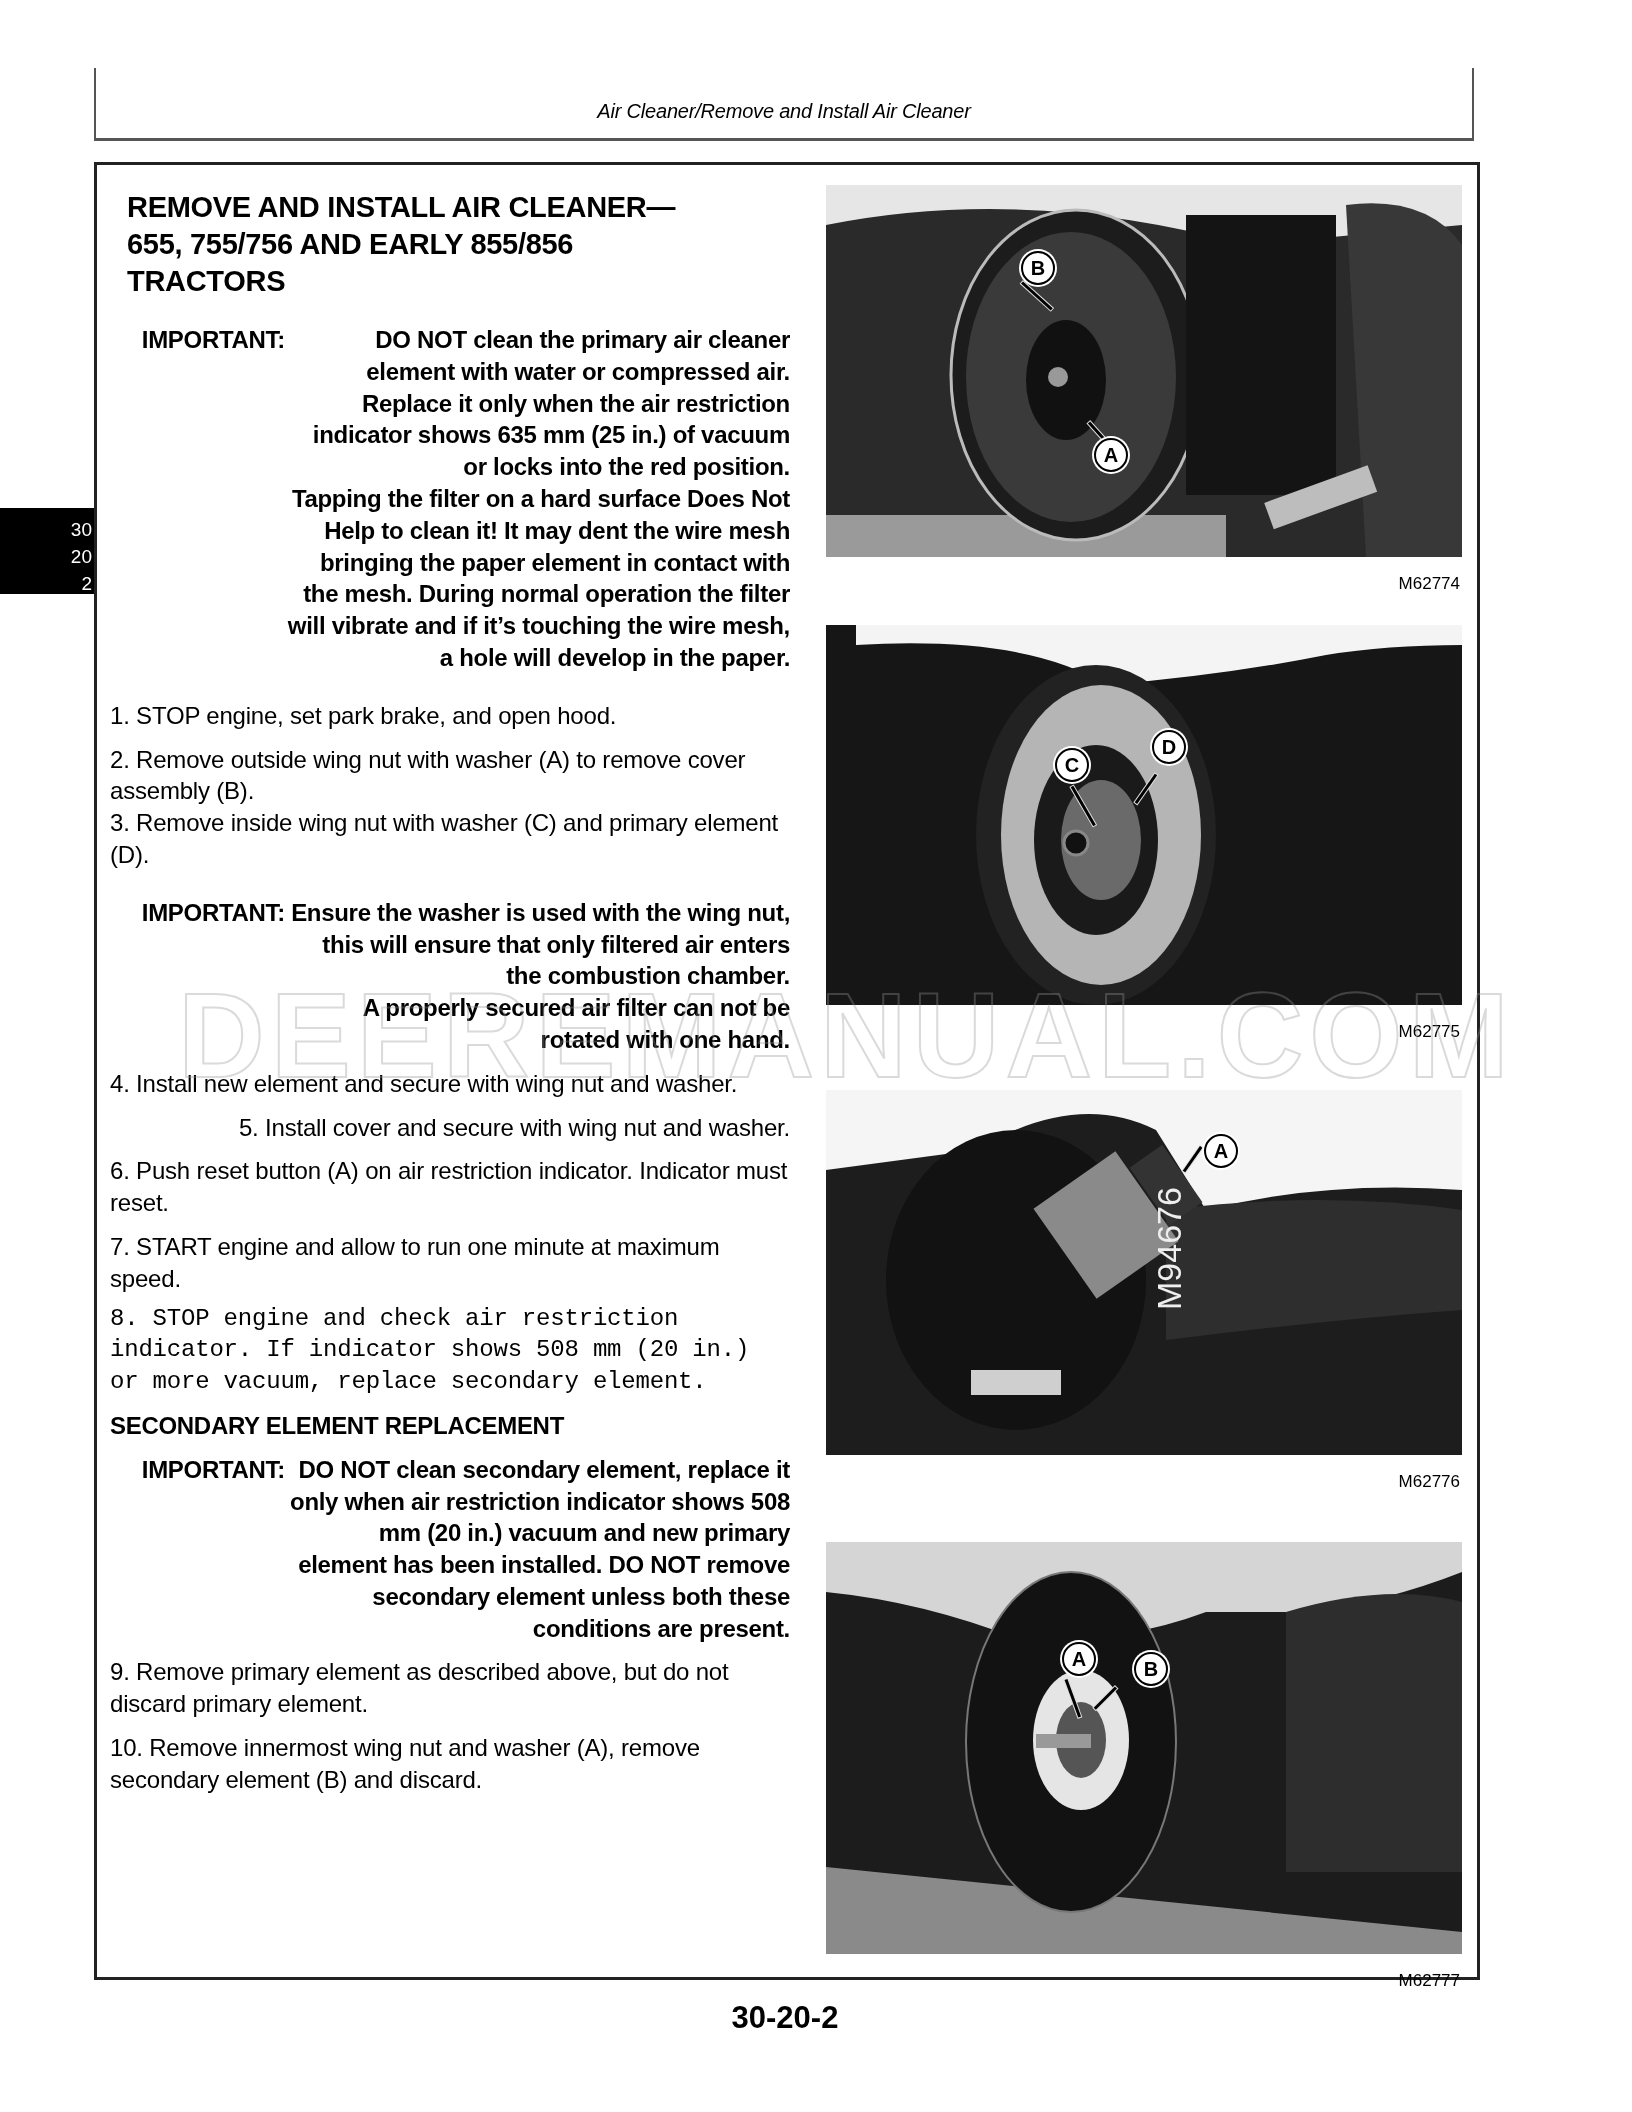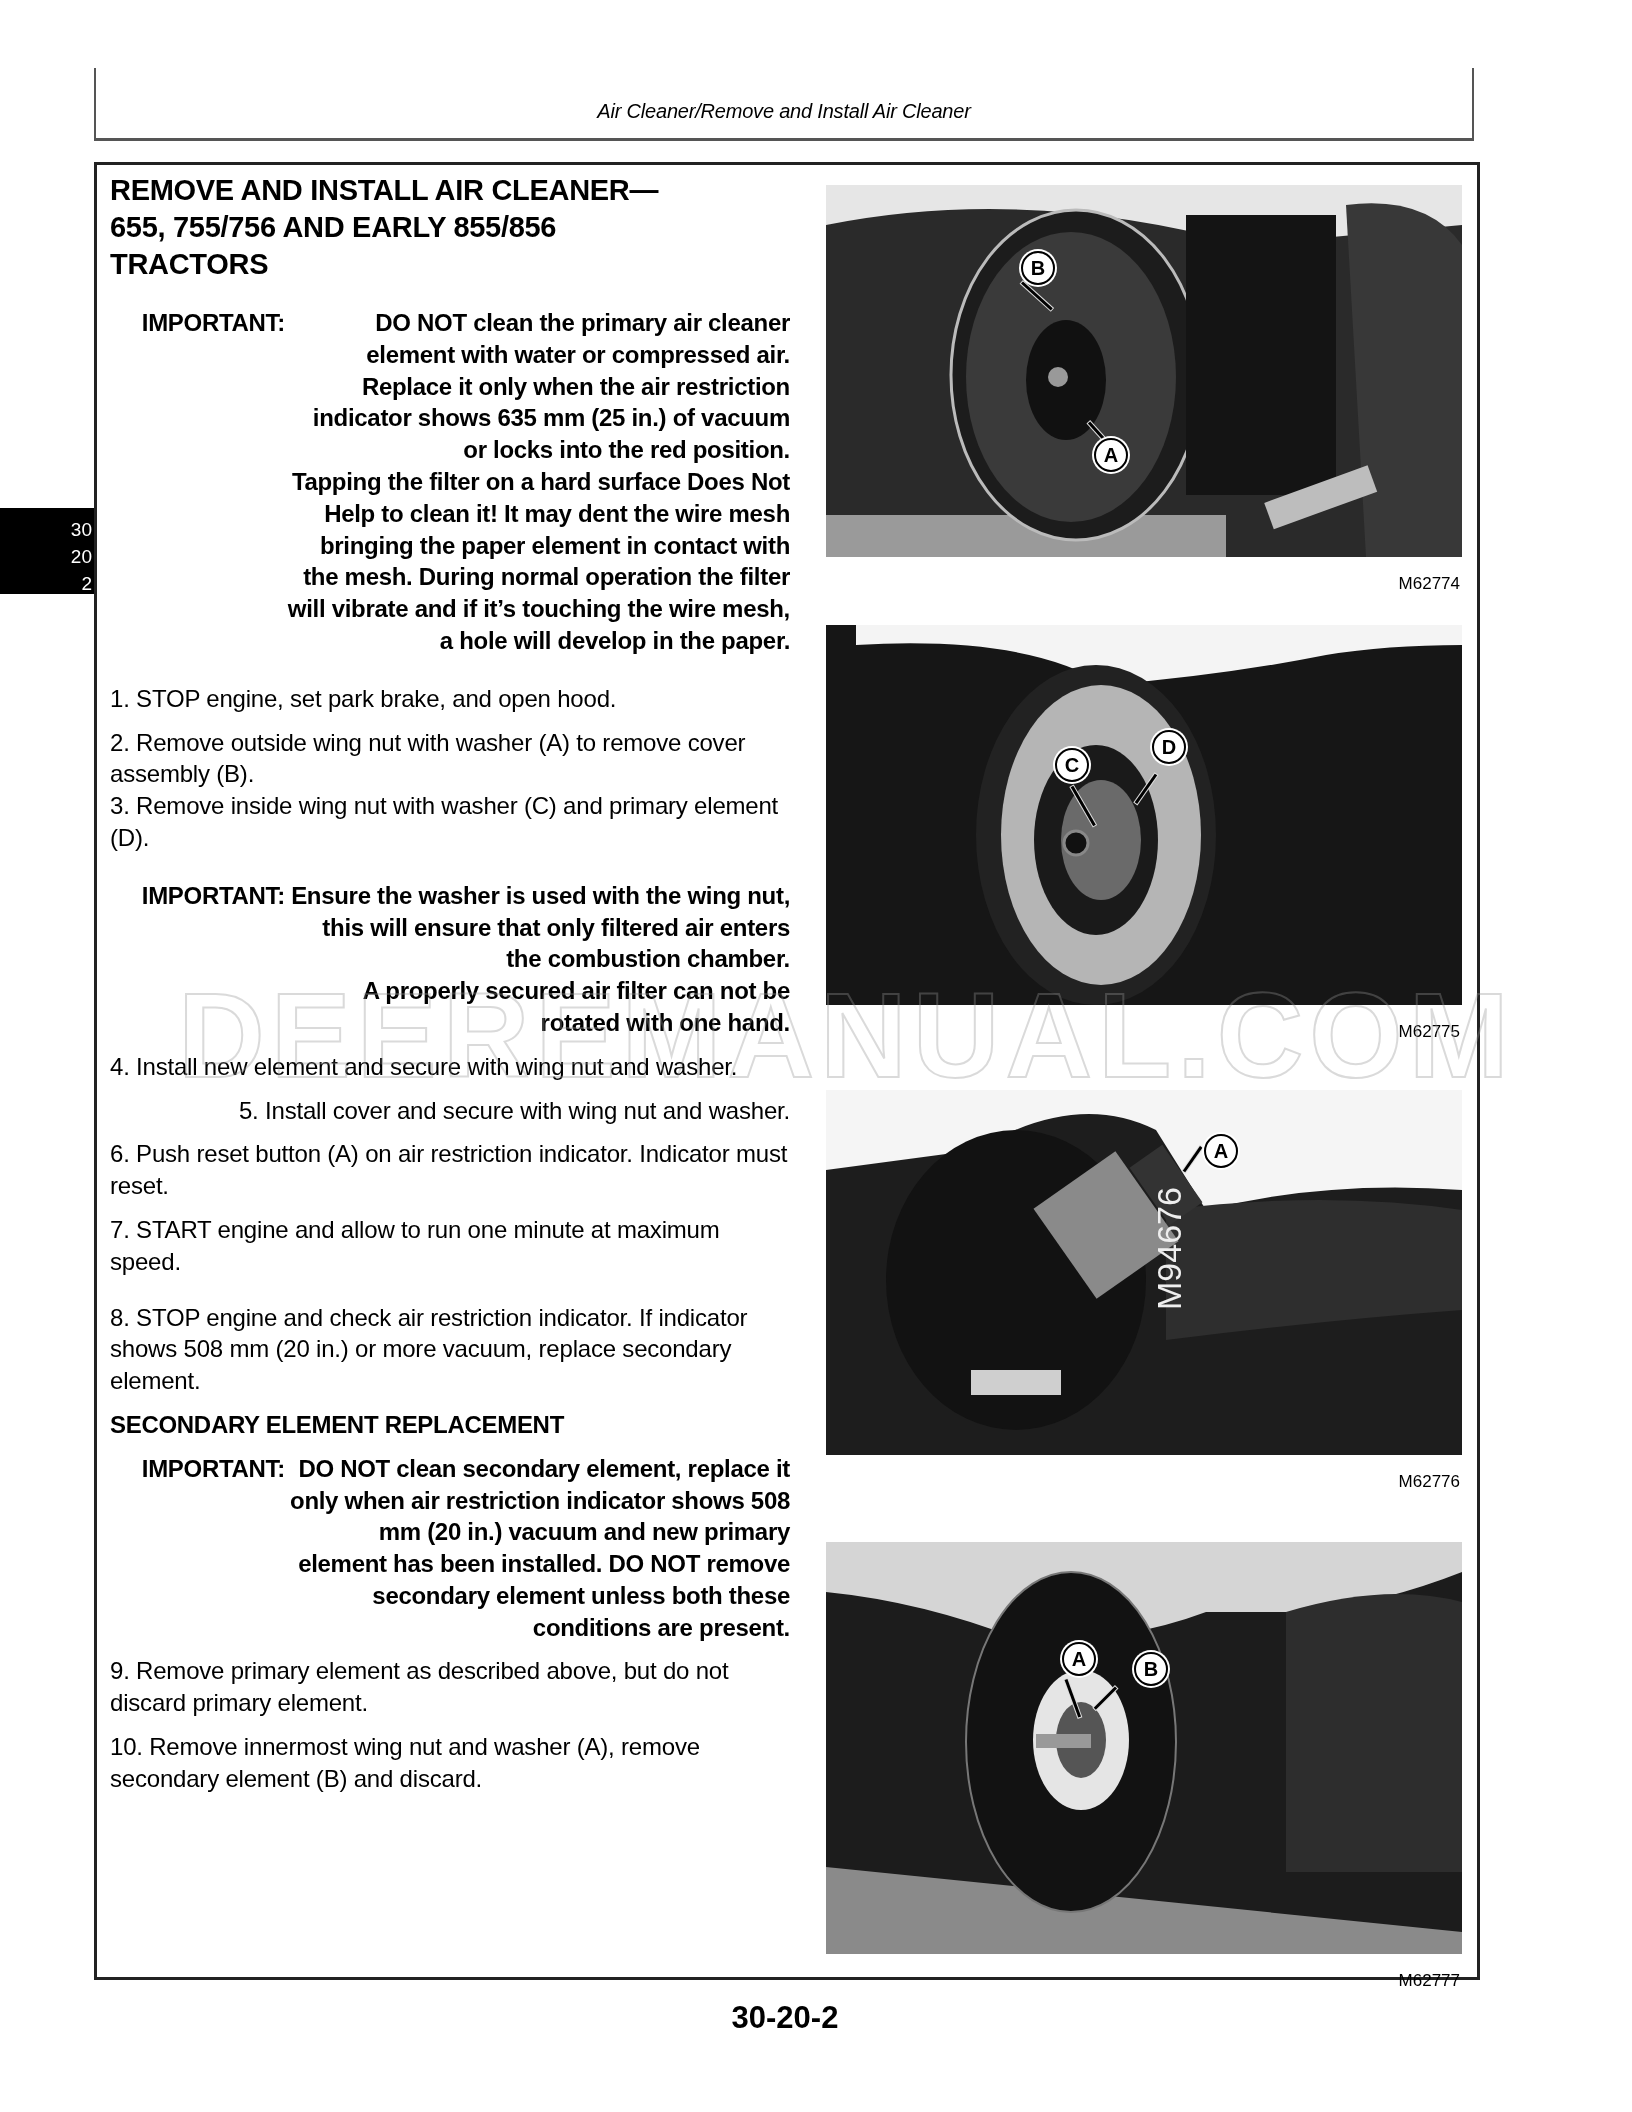--- a/index.html
+++ b/index.html
@@ -22,21 +22,21 @@
     }
     .side-tab {
       position: absolute; left: 0; top: 508px; width: 96px; height: 86px;
       background: #000; color: #fff; text-align: right; box-sizing: border-box;
       padding-right: 4px; padding-top: 8px; font-size: 19px; line-height: 27px;
     }
     .left-col {
       position: absolute; left: 110px; top: 172px; width: 680px;
     }
     h1.section-title {
-      margin: 0; font-size: 29px; font-weight: bold; line-height: 37px;
+      margin: 17px; font-size: 29px; font-weight: bold; line-height: 37px;
       letter-spacing: -0.3px;
     }
     .important {
       display: flex; font-weight: bold; font-size: 24px; line-height: 31.8px;
       letter-spacing: -0.3px;
       text-align: right;
     }
     .important .label { width: 175px; flex: none; }
     .important .body { flex: 1; }
     .important .body p { margin: 0; }
@@ -108,21 +108,21 @@
     <div class="body" style="width:470px;">
       <p>Ensure the washer is used with the wing nut, this will ensure that only filtered air enters the combustion chamber.</p>
       <p>A properly secured air filter can not be rotated with one hand.</p>
     </div>
   </div>
 
   <p class="step" style="margin-top:12px;">4.  Install new element and secure with wing nut and washer.</p>
   <p class="step" style="margin-top:12px;text-align:right;">5.  Install cover and secure with wing nut and washer.</p>
   <p class="step" style="margin-top:12px;">6.  Push reset button (A) on air restriction indicator. Indicator must reset.</p>
   <p class="step" style="margin-top:12px;">7.  START engine and allow to run one minute at maximum speed.</p>
-  <p class="step" style="margin-top:24px;">8.  STOP engine and check air restriction indicator. If indicator shows 508 mm (20 in.) or more vacuum, replace secondary element.</p>
+  <p class="step" style="margin-top:8px;font-family:Liberation Mono, monospace;">8.  STOP engine and check air restriction indicator. If indicator shows 508 mm (20 in.) or more vacuum, replace secondary element.</p>
 
   <p class="subhead" style="margin-top:12px;">SECONDARY ELEMENT REPLACEMENT</p>
 
   <div class="important" style="margin-top:12px;">
     <div class="label">IMPORTANT:</div>
     <div class="body" style="width:492px;">
       <p>DO NOT clean secondary element, replace it only when air restriction indicator shows 508 mm (20 in.) vacuum and new primary element has been installed. DO NOT remove secondary element unless both these conditions are present.</p>
     </div>
   </div>
 

